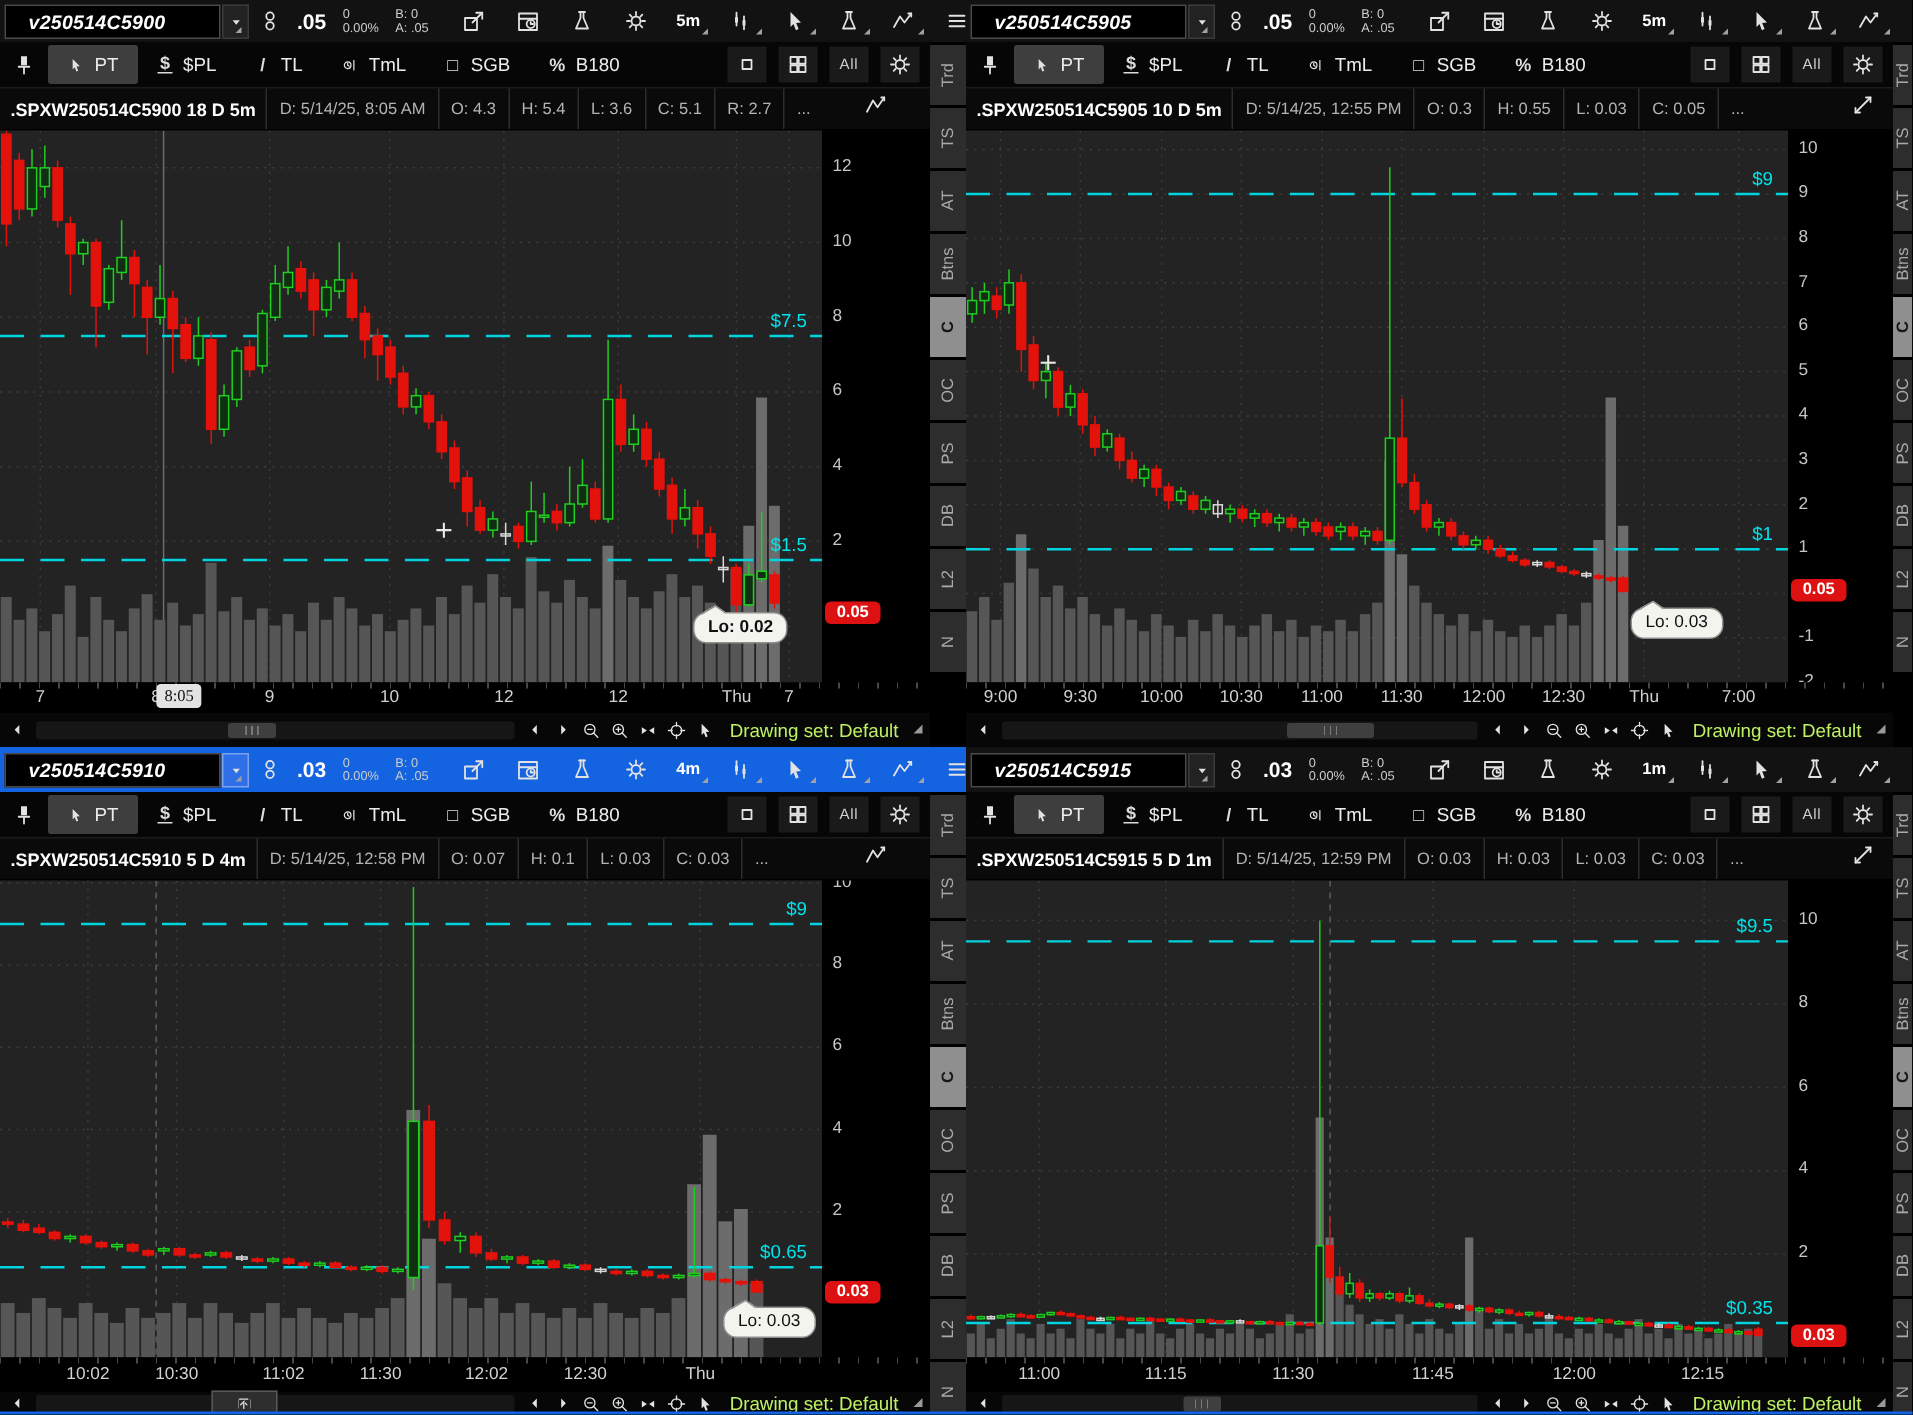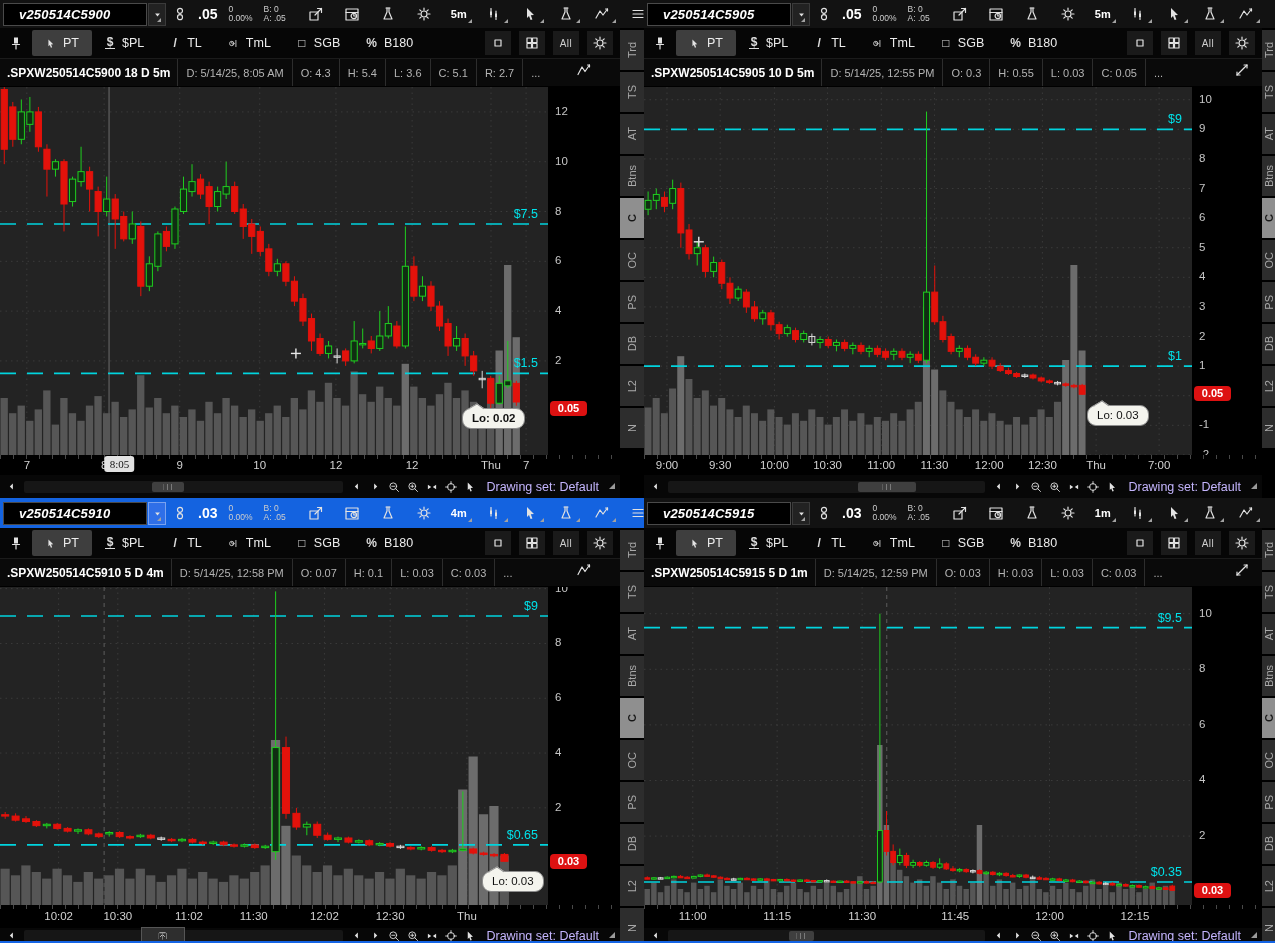--- a/index.html
+++ b/index.html
@@ -61,21 +61,21 @@
   .chip{position:absolute;top:1px;transform:translateX(-50%);background:#e2e2e2;color:#111;font-size:11px;padding:0 5px;height:16px;line-height:16px;border-radius:3px;z-index:2;font-family:Liberation Serif, serif;}
   
   .scroll{height:23px;flex:0 0 23px;background:#070707;display:flex;align-items:center;padding:0 5px;gap:7px;}
   .rowb .scroll{height:15px;flex:0 0 15px;}
   .track{flex:1;height:12px;position:relative;background:#161616;border-radius:2px;}
   .thumb{position:absolute;top:1px;height:10px;background:#3f3f3f;border-radius:2px;}
   .thumb::after{content:"";position:absolute;left:50%;top:2px;bottom:2px;width:9px;transform:translateX(-50%);background:repeating-linear-gradient(90deg,#7a7a7a 0 1px,transparent 1px 4px);}
   .jumpbtn{position:absolute;left:50%;top:-4px;transform:translateX(-50%);width:42px;height:16px;background:#2e2e2e;border:1px solid #565656;display:flex;align-items:center;justify-content:center;}
   .sicons{display:flex;align-items:center;gap:7px;}
   .snav{width:12px;height:14px;display:flex;align-items:center;justify-content:center;}
-  .dslabel{color:#c4b5fd;font-size:12.5px;white-space:nowrap;margin:0 3px 0 3px;}
+  .dslabel{color:#bef264;font-size:12.5px;white-space:nowrap;margin:0 3px 0 3px;}
   .resize{width:0;height:0;border-left:6px solid transparent;border-bottom:6px solid #9a9a9a;margin-bottom:2px;}
   
   .strip{flex:0 0 24px;background:#000;display:flex;flex-direction:column;padding-top:2px;gap:2px;overflow:hidden;}
   .cut .strip{flex:0 0 13px;}
   .tab{height:40px;flex:0 0 40px;background:#2d2d2d;color:#a9a9a9;font-size:11px;display:flex;align-items:center;justify-content:center;overflow:hidden;}
   .tab span{writing-mode:vertical-rl;transform:rotate(180deg);}
   .tab.activetab{background:#8f8f8f;color:#161616;font-weight:bold;}
   
   .ic{width:16px;height:16px;display:block;}
   .ic path,.ic circle,.ic line,.ic rect{stroke:#e2e2e2;stroke-width:1.2;fill:none;stroke-linecap:round;stroke-linejoin:round;}

